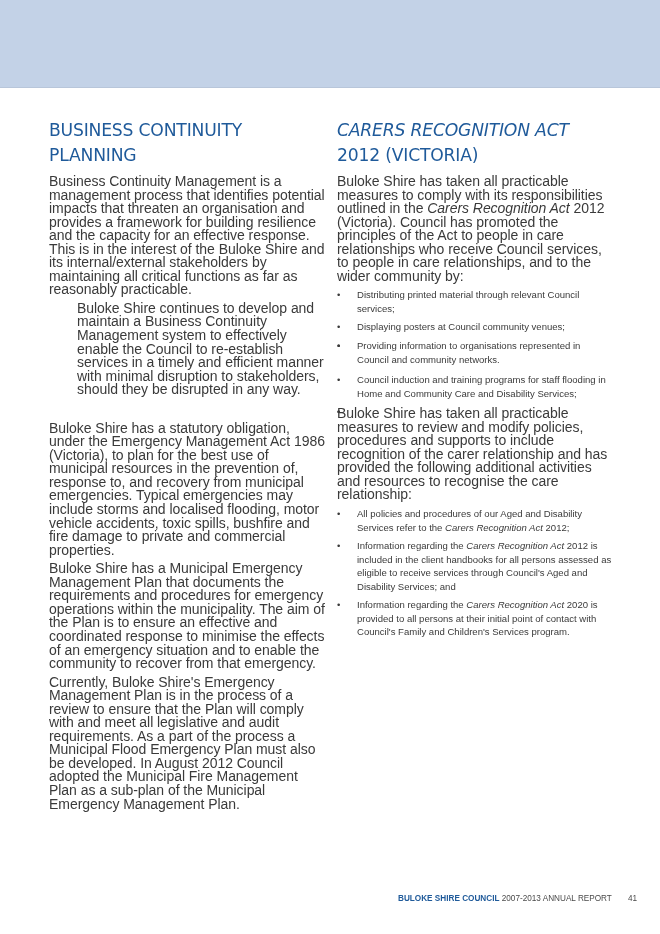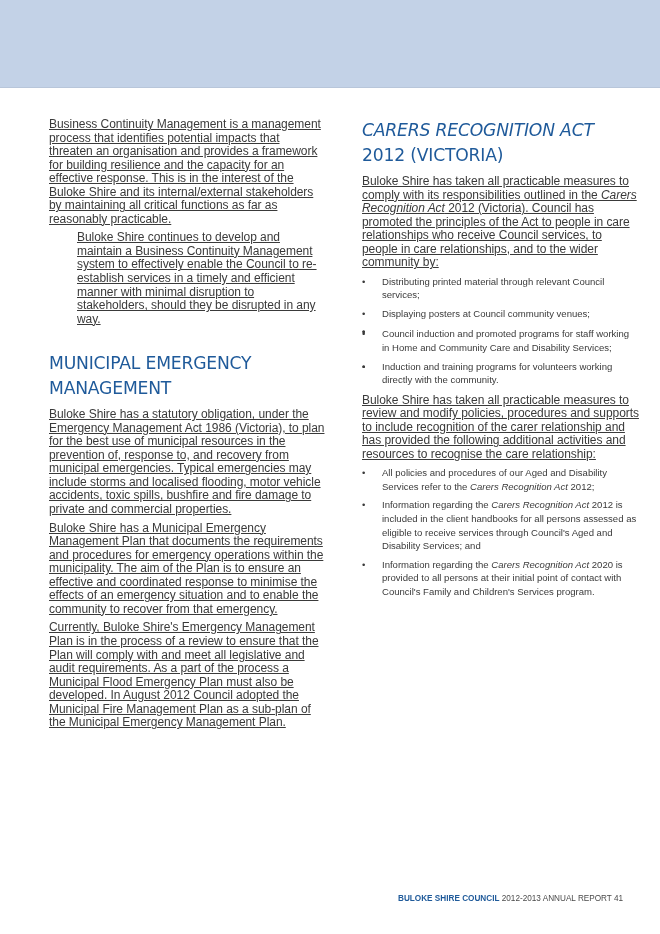--- a/index.html
+++ b/index.html
@@ -1,79 +1,79 @@
 <!DOCTYPE html>
 <html><head>
 <meta charset="utf-8">
 <style>
   * { box-sizing: border-box; margin: 0; padding: 0; }
   html, body { width: 660px; height: 934px; background: #ffffff; overflow: hidden; }
   body { position: relative; font-family: "Liberation Sans", sans-serif; color: #3a3a3a; }
   .header-band { position: absolute; left: 0; top: 0; width: 660px; height: 88px; background: #c3d2e7; border-bottom: 1px solid #b8c6da; }
   .col { position: absolute; top: 118px; width: 277px; }
   .col-left { left: 49px; }
-  .col-right { left: 362px; }
+  .col-right { left: 337px; }
   h2 { font-family: "DejaVu Sans", sans-serif; font-weight: normal; font-size: 17.2px; line-height: 25px; color: #1f5a9a; letter-spacing: -0.2px; margin-bottom: 7px; }
-  p { font-size: 12px; line-height: 13.55px; margin-bottom: 5px; letter-spacing: -0.05px; text-decoration: underline; }
+  p { font-size: 14px; line-height: 13.55px; margin-bottom: 5px; letter-spacing: -0.05px; }
   p.last-before-heading { margin-bottom: 25px; margin-left: 28px; }
   ul { list-style: none; margin-bottom: 7px; }
   li { position: relative; font-size: 9.55px; line-height: 13.55px; padding-left: 20px; margin-bottom: 5px; }
   li .bullet { position: absolute; left: 0; top: 0; }
   em { font-style: italic; }
   .footer { position: absolute; top: 894px; left: 398px; font-size: 8.2px; white-space: nowrap; color: #4a4a4a; }
   .footer .org { font-weight: bold; color: #1f5a9a; }
-  .footer .page-num { }
+  .footer .page-num { margin-left: 14px; }
 </style>
 </head>
 <body>
 
 <div class="header-band"></div>
 
 <div class="col col-left">
   <section>
+    <h2>BUSINESS CONTINUITY PLANNING</h2>
     <p>Business Continuity Management is a management process that identifies potential impacts that threaten an organisation and provides a framework for building resilience and the capacity for an effective response. This is in the interest of the Buloke Shire and its internal/external stakeholders by maintaining all critical functions as far as reasonably practicable.</p>
     <p class="last-before-heading">Buloke Shire continues to develop and maintain a Business Continuity Management system to effectively enable the Council to re-establish services in a timely and efficient manner with minimal disruption to stakeholders, should they be disrupted in any way.</p>
   </section>
   <section>
-    <h2>MUNICIPAL EMERGENCY MANAGEMENT</h2>
     <p>Buloke Shire has a statutory obligation, under the Emergency Management Act 1986 (Victoria), to plan for the best use of municipal resources in the prevention of, response to, and recovery from municipal emergencies. Typical emergencies may include storms and localised flooding, motor vehicle accidents, toxic spills, bushfire and fire damage to private and commercial properties.</p>
     <p>Buloke Shire has a Municipal Emergency Management Plan that documents the requirements and procedures for emergency operations within the municipality. The aim of the Plan is to ensure an effective and coordinated response to minimise the effects of an emergency situation and to enable the community to recover from that emergency.</p>
     <p style="margin-bottom:8px">Currently, Buloke Shire's Emergency Management Plan is in the process of a review to ensure that the Plan will comply with and meet all legislative and audit requirements. As a part of the process a Municipal Flood Emergency Plan must also be developed. In August 2012 Council adopted the Municipal Fire Management Plan as a sub-plan of the Municipal Emergency Management Plan.</p>
   </section>
 </div>
 
 <div class="col col-right">
   <section>
     <h2>
       <em>CARERS RECOGNITION ACT</em><br>
       <span>2012 (VICTORIA)</span>
     </h2>
     <p><span>Buloke Shire has taken all practicable measures to comply with its responsibilities outlined in the </span><em>Carers Recognition Act</em><span> 2012 (Victoria). Council has promoted the principles of the Act to people in care relationships who receive Council services, to people in care relationships, and to the wider community by:</span></p>
 
     <ul>
       <li><span class="bullet">•</span><span>Distributing printed material through relevant Council services;</span></li>
       <li><span class="bullet">•</span><span>Displaying posters at Council community venues;</span></li>
       <li><span class="bullet">•</span></li>
-      <li><span class="bullet">•</span></li>
+      <li><span class="bullet">•</span><span>Providing information to organisations represented in Council and community networks.</span></li>
     </ul>
 
 
     <ul>
-      <li><span class="bullet">•</span><span>Council induction and promoted programs for staff working in Home and Community Care and Disability Services;</span></li>
+      <li><span class="bullet">•</span><span>Council induction and training programs for staff flooding in Home and Community Care and Disability Services;</span></li>
       <li><span class="bullet">•</span></li>
-      <li><span class="bullet">•</span><span>Induction and training programs for volunteers working directly with the community.</span></li>
+      <li><span class="bullet">•</span></li>
     </ul>
 
     <p>Buloke Shire has taken all practicable measures to review and modify policies, procedures and supports to include recognition of the carer relationship and has provided the following additional activities and resources to recognise the care relationship:</p>
 
     <ul>
       <li><span class="bullet">•</span><span>All policies and procedures of our Aged and Disability Services refer to the </span><em>Carers Recognition Act</em><span> 2012;</span></li>
       <li><span class="bullet">•</span><span>Information regarding the </span><em>Carers Recognition Act</em><span> 2012 is included in the client handbooks for all persons assessed as eligible to receive services through Council's Aged and Disability Services; and</span></li>
       <li><span class="bullet">•</span><span>Information regarding the </span><em>Carers Recognition Act</em><span> 2020 is provided to all persons at their initial point of contact with Council's Family and Children's Services program.</span></li>
     </ul>
   </section>
 </div>
 
 <div class="footer">
   <span class="org">BULOKE SHIRE COUNCIL</span>
-  <span>2012-2013 ANNUAL REPORT</span>
+  <span>2007-2013 ANNUAL REPORT</span>
   <span class="page-num">41</span>
 </div>
 
 </body></html>

